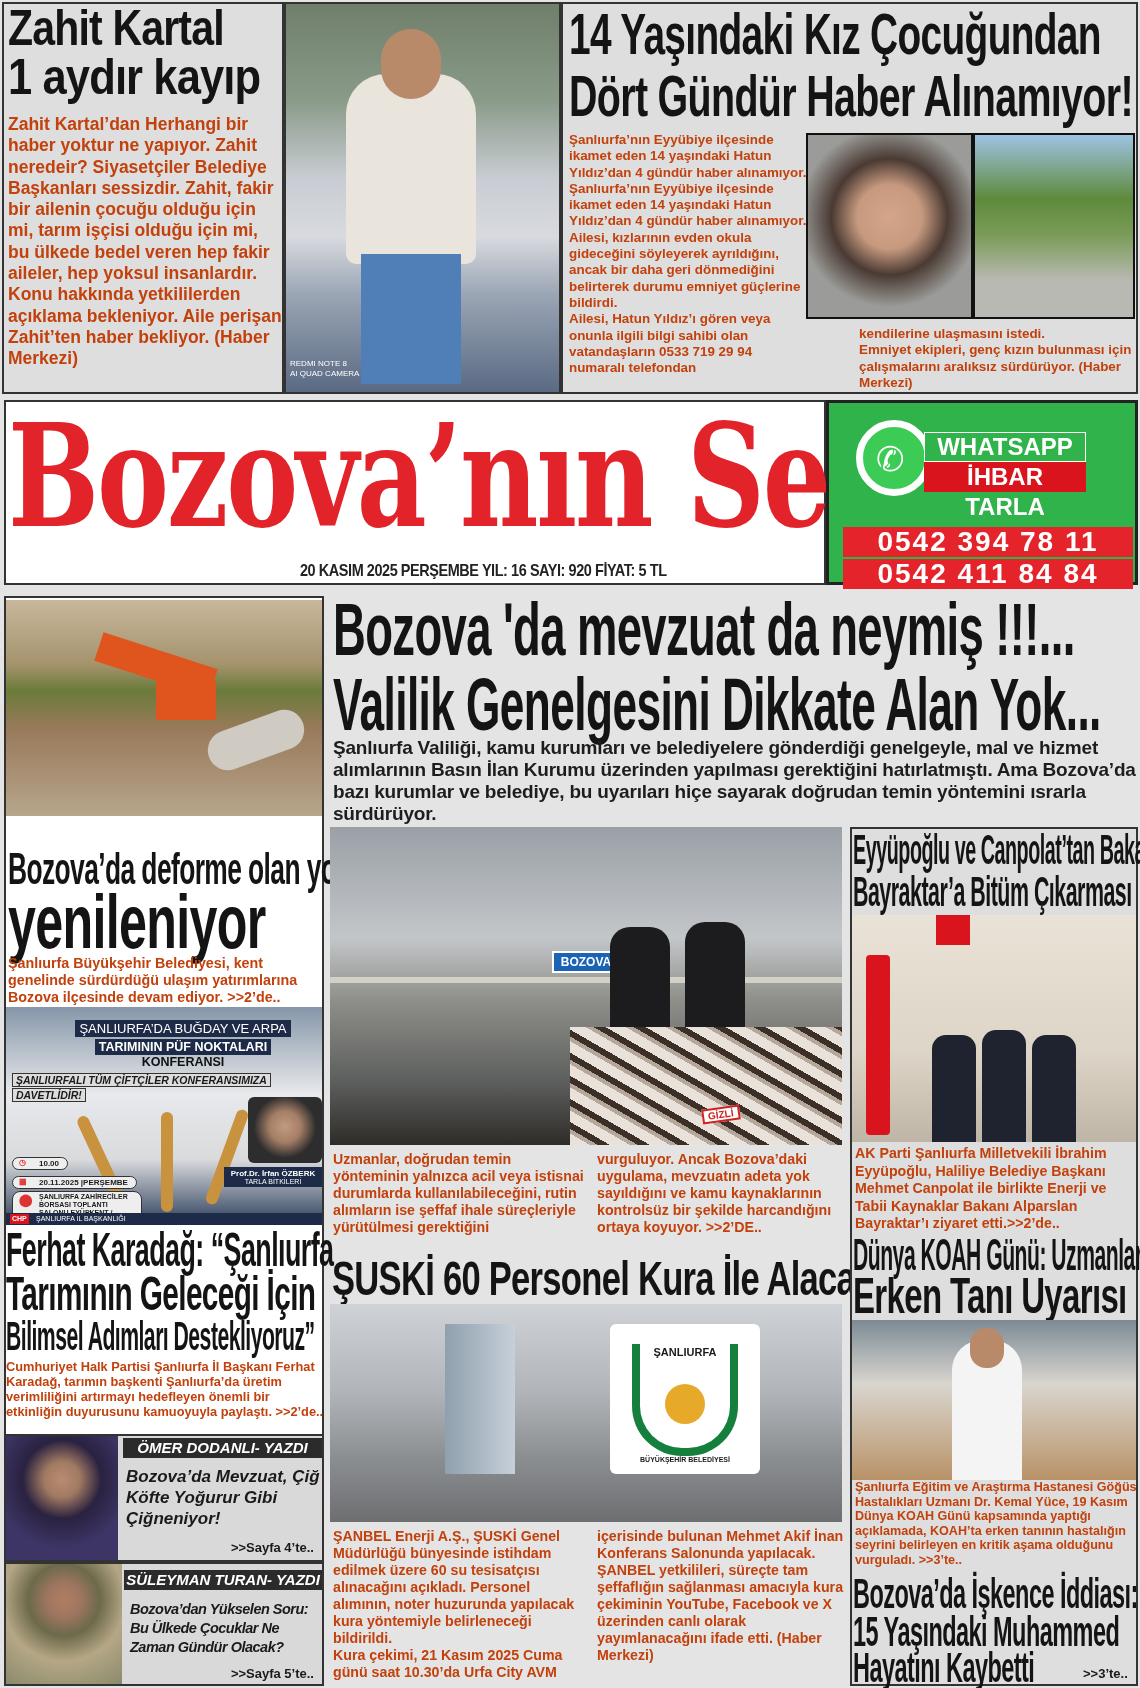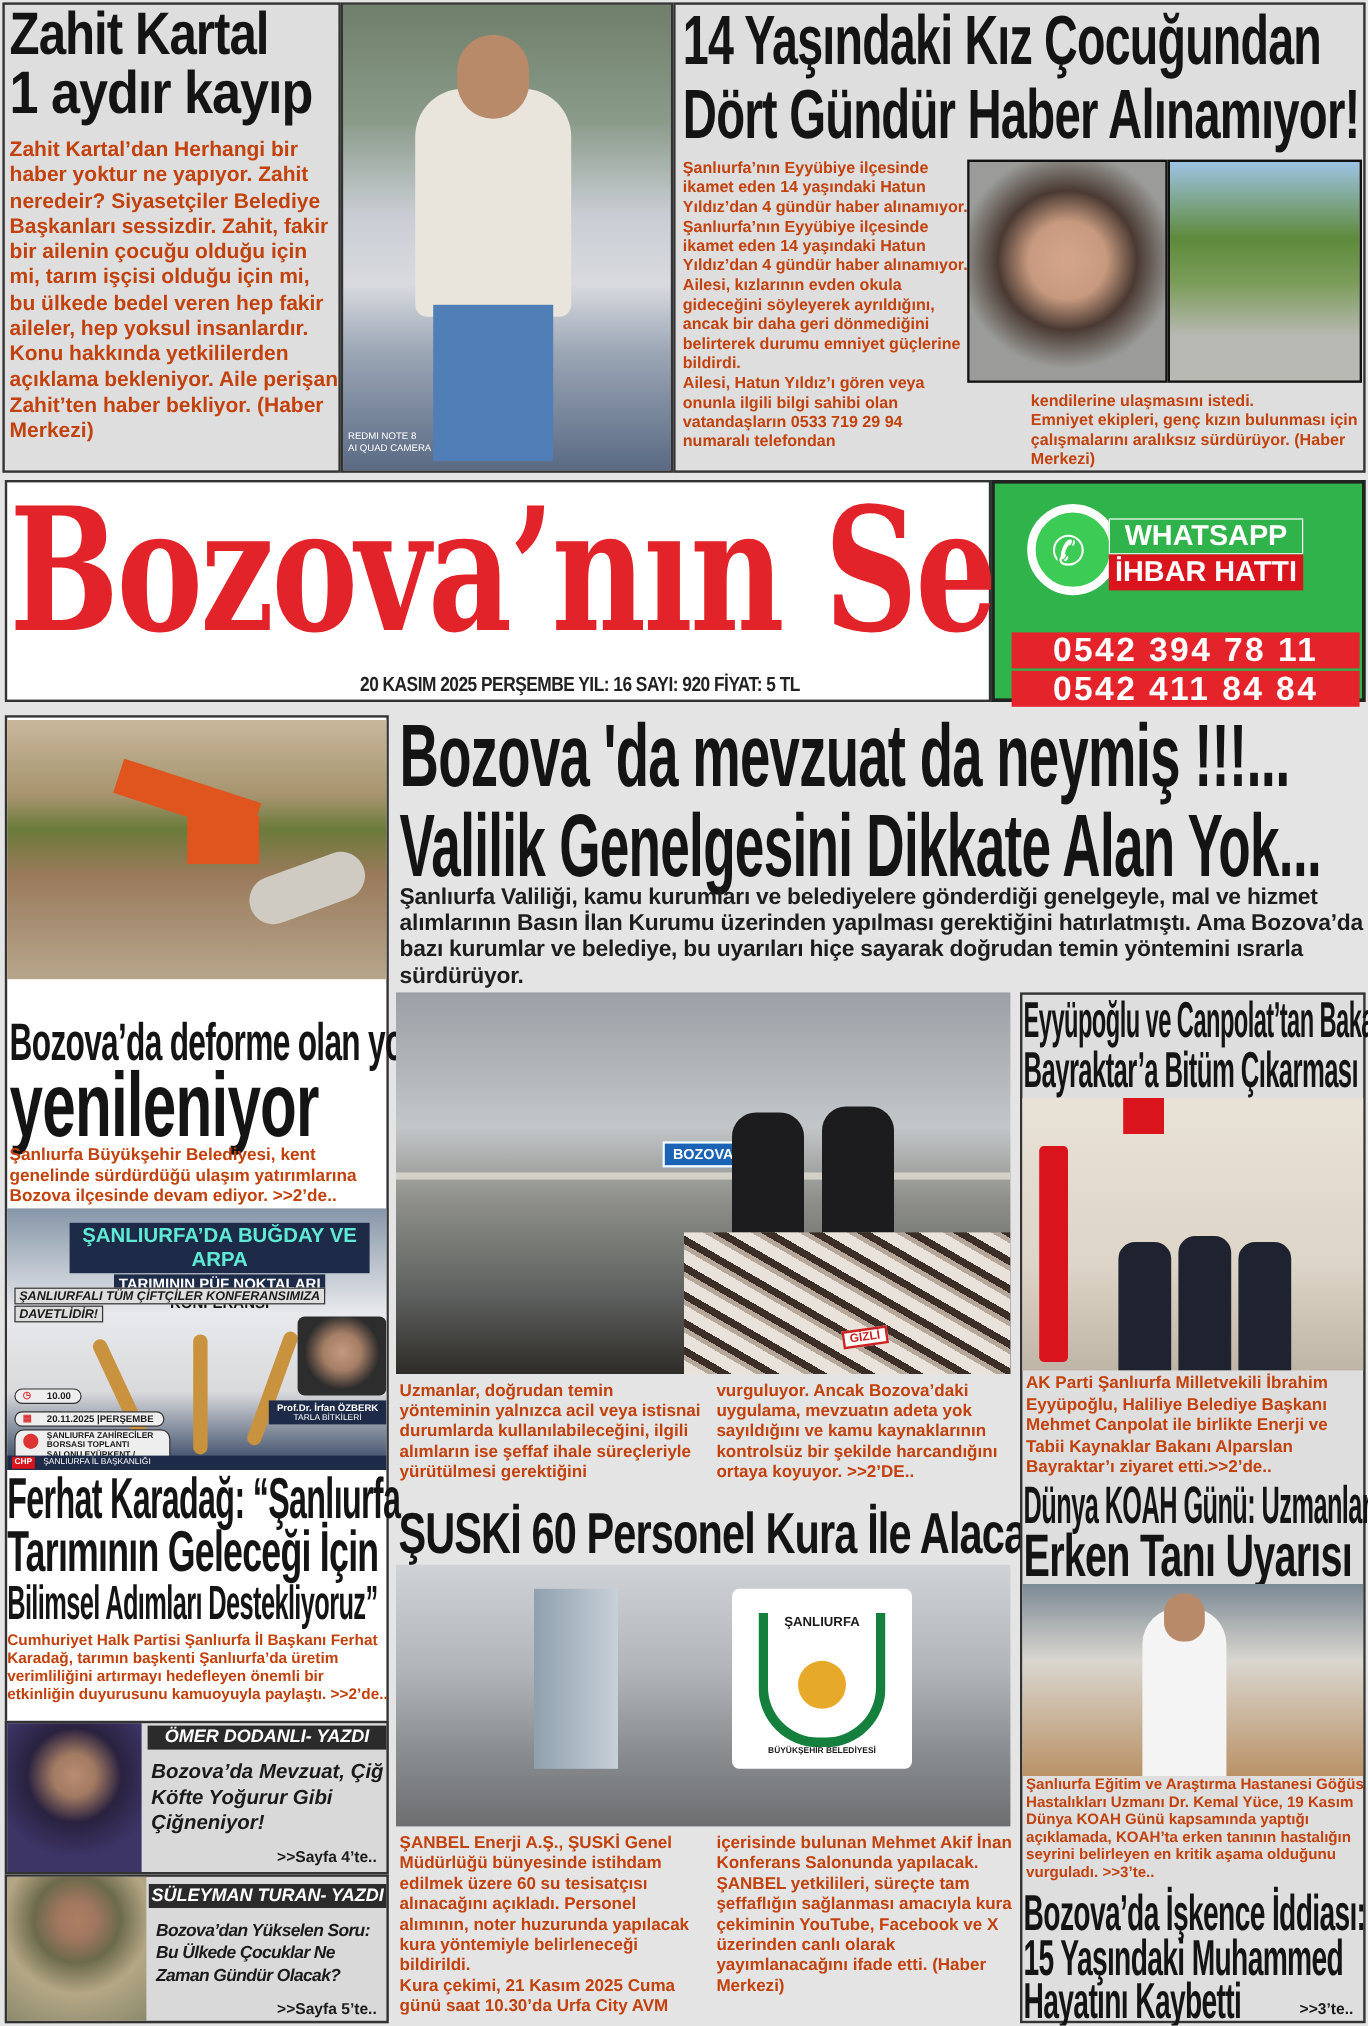--- a/index.html
+++ b/index.html
@@ -75,38 +75,38 @@
 
 <div id="masthead" class="abs"></div>
 <div id="logo" class="abs">Bozova’nın Sesi</div>
 <div id="issue" class="abs">20 KASIM 2025 PERŞEMBE YIL: 16 SAYI: 920 FİYAT: 5 TL</div>
 
 <div id="whatsapp" class="abs">
   <div class="wa-circle">
     <span class="wa-phone">✆</span>
   </div>
   <div class="wa-label-top">WHATSAPP</div>
-  <div class="wa-label-bot">İHBAR HATTI</div>
+  <div class="wa-label-bot">İHBAR TARLA</div>
   <div class="wa-num" style="top:124px;">0542 394 78 11</div>
   <div class="wa-num" style="top:156px;">0542 411 84 84</div>
 </div>
 
 <div id="left-col" class="abs"></div>
 <div id="excavator-photo" class="abs photo">
   <div class="abs" style="left:90px;top:50px;width:120px;height:30px;background:#e0541d;transform:rotate(18deg);"></div>
   <div class="abs" style="left:150px;top:80px;width:60px;height:40px;background:#e0541d;"></div>
   <div class="abs" style="left:200px;top:120px;width:100px;height:40px;background:#cfcac2;border-radius:20px;transform:rotate(-20deg);"></div>
 </div>
 <div class="abs cond" style="left:8px;top:848px;font-size:44px;line-height:42px;transform:scaleX(0.6);">Bozova’da deforme olan yol</div>
 <div class="abs cond" style="left:8px;top:888px;font-size:76px;line-height:68px;transform:scaleX(0.66);">yenileniyor</div>
 <div class="abs body-txt" style="left:8px;top:955px;width:314px;font-size:14.3px;line-height:17px;">Şanlıurfa Büyükşehir Belediyesi, kent genelinde sürdürdüğü ulaşım yatırımlarına Bozova ilçesinde devam ediyor. &gt;&gt;2’de..</div>
 
 <div id="conf-poster" class="abs">
   <div class="abs" style="left:52px;top:12px;width:250px;text-align:center;">
-    <div style="display:inline-block;background:#1e2b48;color:#5eead4;font-weight:bold;font-size:17px;padding:1px 4px;">ŞANLIURFA’DA BUĞDAY VE ARPA</div>
+    <div style="display:inline-block;background:#1e2b48;color:#ffffff;font-weight:normal;font-size:13px;padding:1px 4px;">ŞANLIURFA’DA BUĞDAY VE ARPA</div>
     <div style="display:inline-block;background:#1e2b48;color:#fff;font-weight:bold;font-size:12.5px;padding:1px 4px;margin-top:1px;">TARIMININ PÜF NOKTALARI</div>
     <div style="font-weight:bold;font-size:12.5px;color:#111;">KONFERANSI</div>
   </div>
   <div class="abs" style="left:6px;top:66px;border:1px solid #333;background:#ddd;font-style:italic;font-weight:bold;font-size:10.5px;padding:0 3px;">ŞANLIURFALI TÜM ÇİFTÇİLER KONFERANSIMIZA</div>
   <div class="abs" style="left:6px;top:81px;border:1px solid #333;background:#ddd;font-style:italic;font-weight:bold;font-size:10.5px;padding:0 3px;">DAVETLİDİR!</div>
   <div class="abs" style="left:90px;top:105px;width:12px;height:100px;background:#c8923f;border-radius:6px;transform:rotate(-25deg);"></div>
   <div class="abs" style="left:155px;top:105px;width:12px;height:100px;background:#c8923f;border-radius:6px;"></div>
   <div class="abs" style="left:215px;top:100px;width:12px;height:100px;background:#c8923f;border-radius:6px;transform:rotate(20deg);"></div>
   <div class="abs" style="left:242px;top:90px;width:74px;height:66px;background:radial-gradient(circle at 50% 45%,#c29a80 0%,#a57e66 30%,#2d2d2d 60%);border-radius:6px;"></div>
   <div class="abs" style="left:218px;top:160px;width:98px;background:#1e2b48;color:#fff;text-align:center;font-size:8px;font-weight:bold;padding:2px 0;">
@@ -154,21 +154,21 @@
 <div class="abs" style="left:333px;top:737px;width:805px;font-size:19px;line-height:22px;font-weight:bold;color:#1d1d1d;letter-spacing:-0.2px;">Şanlıurfa Valiliği, kamu kurumları ve belediyelere gönderdiği genelgeyle, mal ve hizmet alımlarının Basın İlan Kurumu üzerinden yapılması gerektiğini hatırlatmıştı. Ama Bozova’da bazı kurumlar ve belediye, bu uyarıları hiçe sayarak doğrudan temin yöntemini ısrarla sürdürüyor.</div>
 
 <div id="center-photo" class="abs photo">
   <div class="abs" style="left:0;top:150px;width:512px;height:6px;background:#d2d0c7;"></div>
   <div class="abs" style="left:222px;top:124px;width:68px;height:22px;background:#1b63b5;color:#fff;border:2px solid #fff;font-weight:bold;font-size:12px;text-align:center;line-height:18px;">BOZOVA</div>
   <div class="abs" style="left:280px;top:100px;width:60px;height:100px;background:#1c1c1e;border-radius:20px 20px 0 0;"></div>
   <div class="abs" style="left:355px;top:95px;width:60px;height:105px;background:#1c1c1e;border-radius:20px 20px 0 0;"></div>
   <div class="abs" style="left:240px;top:200px;width:272px;height:118px;background:repeating-linear-gradient(30deg,#e8e2da 0 10px,#b5a89b 10px 14px,#3b2f28 14px 20px);"></div>
   <div class="abs" style="left:372px;top:280px;padding:0 4px;border:2px solid #c22;color:#c22;background:#fff;font-weight:bold;font-size:10px;transform:rotate(-8deg);">GİZLİ</div>
 </div>
-<div class="abs body-txt" style="left:333px;top:1151px;width:252px;font-size:14.2px;line-height:17px;">Uzmanlar, doğrudan temin yönteminin yalnızca acil veya istisnai durumlarda kullanılabileceğini, ilgili alımların ise şeffaf ihale süreçleriyle yürütülmesi gerektiğini</div>
+<div class="abs body-txt" style="left:333px;top:1151px;width:252px;font-size:14.2px;line-height:17px;">Uzmanlar, doğrudan temin yönteminin yalnızca acil veya istisnai durumlarda kullanılabileceğini, rutin alımların ise şeffaf ihale süreçleriyle yürütülmesi gerektiğini</div>
 <div class="abs body-txt" style="left:597px;top:1151px;width:250px;font-size:14.2px;line-height:17px;">vurguluyor. Ancak Bozova’daki uygulama, mevzuatın adeta yok sayıldığını ve kamu kaynaklarının kontrolsüz bir şekilde harcandığını ortaya koyuyor. &gt;&gt;2’DE..</div>
 
 <div class="abs cond" style="left:332px;top:1254px;font-size:48px;line-height:50px;transform:scaleX(0.72);">ŞUSKİ 60 Personel Kura İle Alacak</div>
 <div id="suski-photo" class="abs photo">
   <div class="abs" style="left:115px;top:20px;width:70px;height:150px;background:linear-gradient(90deg,#8fa0ae,#c7d0d8);"></div>
   <div class="abs" style="left:280px;top:20px;width:150px;height:150px;background:#fff;border-radius:6px;">
     <div class="abs" style="left:22px;top:20px;width:106px;height:112px;border:8px solid #15803d;border-top:none;border-radius:0 0 50px 50px;"></div>
     <div class="abs" style="left:0;top:22px;width:150px;text-align:center;font-weight:bold;font-size:11px;">ŞANLIURFA</div>
     <div class="abs" style="left:55px;top:60px;width:40px;height:40px;border-radius:50%;background:#e7a92a;"></div>
     <div class="abs" style="left:0;top:132px;width:150px;text-align:center;font-weight:bold;font-size:7px;">BÜYÜKŞEHİR BELEDİYESİ</div>

